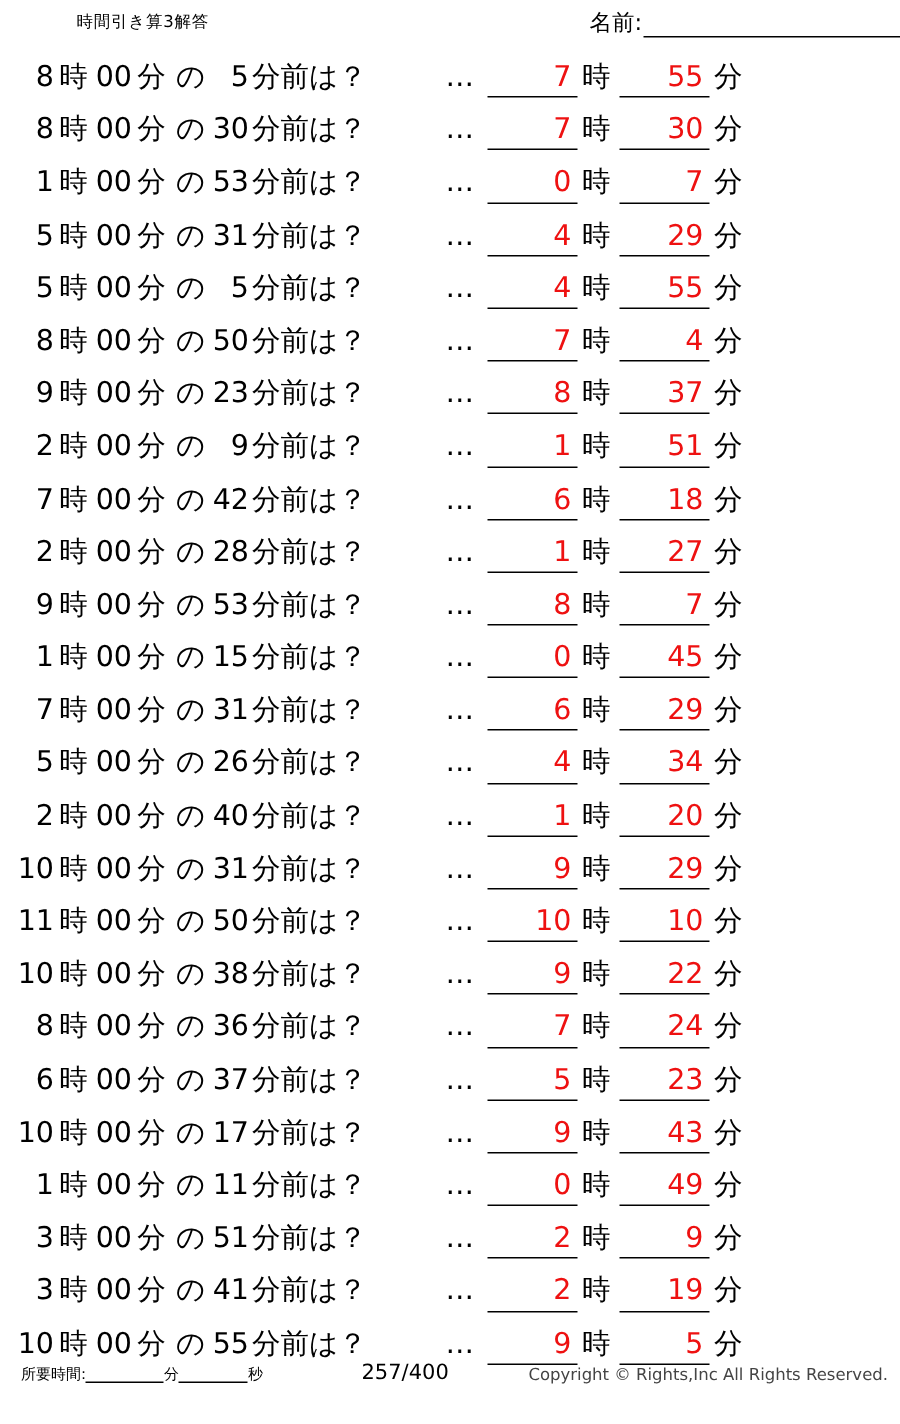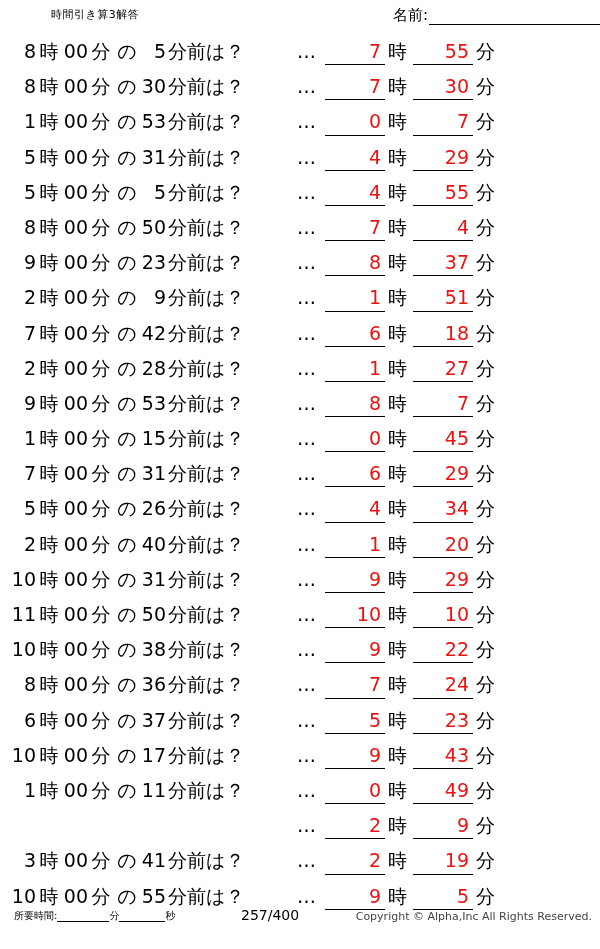--- a/index.html
+++ b/index.html
@@ -390,20 +390,21 @@
         <div class="q"><span class="num w2">1</span><span class="unit">時</span><span class="num w2">00</span><span class="unit">分</span><span class="kanji-no">の</span><span class="num w1">11</span><span class="tail">分前は？</span></div>
         <div class="dots">…</div>
         <div class="blank blank-hour"></div>
         <div class="blank blank-min"></div>
         <div class="ans ans-hour">0</div>
         <div class="ans-unit unit-hour">時</div>
         <div class="ans ans-min">49</div>
         <div class="ans-unit unit-min">分</div>
       </div>
       <div class="row">
+        <div class="q"><span class="num w2">3</span><span class="unit">時</span><span class="num w2">00</span><span class="unit">分</span><span class="kanji-no">の</span><span class="num w1">51</span><span class="tail">分前は？</span></div>
         <div class="dots">…</div>
         <div class="blank blank-hour"></div>
         <div class="blank blank-min"></div>
         <div class="ans ans-hour">2</div>
         <div class="ans-unit unit-hour">時</div>
         <div class="ans ans-min">9</div>
         <div class="ans-unit unit-min">分</div>
       </div>
       <div class="row">
         <div class="q"><span class="num w2">3</span><span class="unit">時</span><span class="num w2">00</span><span class="unit">分</span><span class="kanji-no">の</span><span class="num w1">41</span><span class="tail">分前は？</span></div>
@@ -425,16 +426,16 @@
         <div class="ans ans-min">5</div>
         <div class="ans-unit unit-min">分</div>
       </div>
     </div>
 
   <div class="footer">
     <div class="time-needed">
       <span>所要時間:</span><span class="tn-line"></span><span>分</span><span class="tn-line2"></span><span>秒</span>
     </div>
     <div class="page-code">257/400</div>
-    <div class="copyright">Copyright ©  Alpha,Inc All Rights Reserved.</div>
+    <div class="copyright">Copyright ©  Rights,Inc All Rights Reserved.</div>
   </div>
 
 </div>
 
 </body></html>

